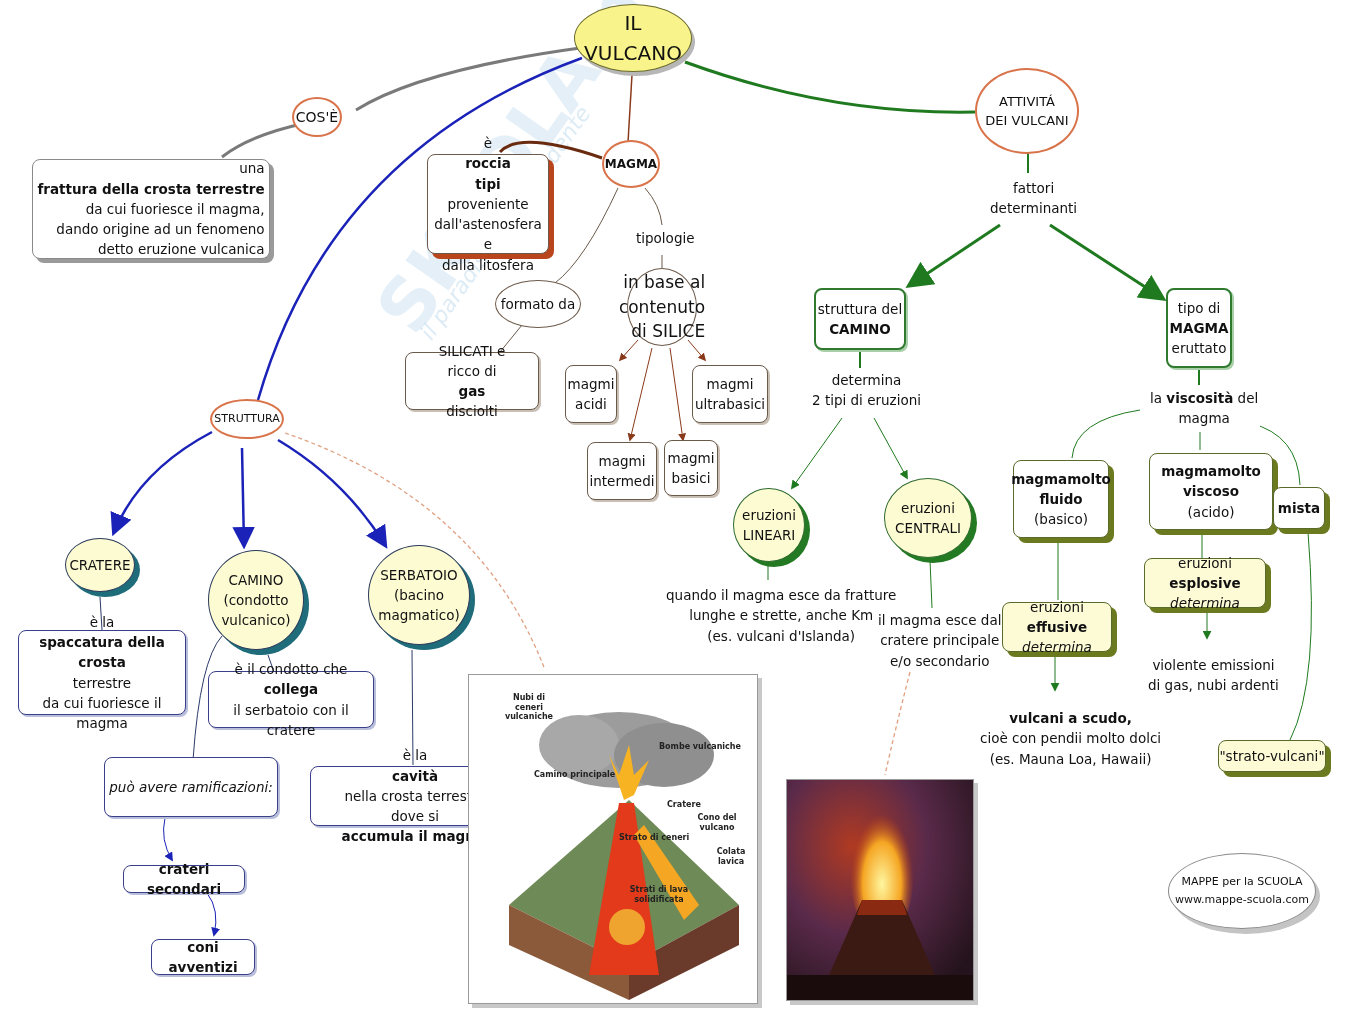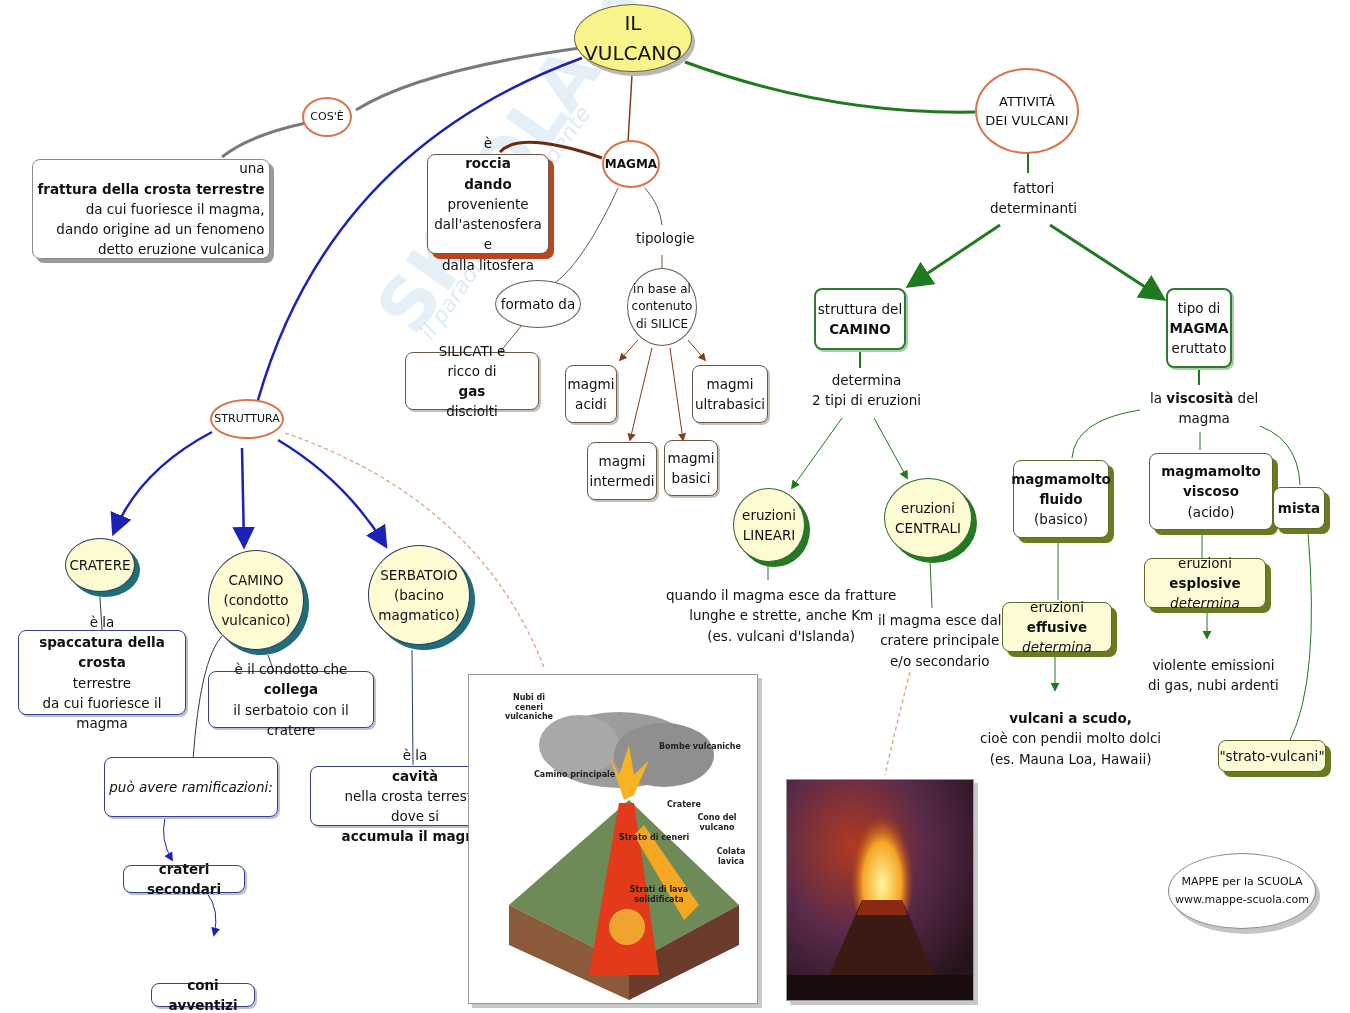--- a/index.html
+++ b/index.html
@@ -98,54 +98,54 @@
   <path d="M1055,655 L1055,690" stroke="#1f7a1f" stroke-width="1" fill="none" marker-end="url(#ag)"></path>
   <path d="M1202,532 L1202,558" stroke="#1f7a1f" stroke-width="1" fill="none"></path>
   <path d="M1207,612 L1207,638" stroke="#1f7a1f" stroke-width="1" fill="none" marker-end="url(#ag)"></path>
   <path d="M1308,532 Q1320,680 1290,740" stroke="#1f7a1f" stroke-width="1" fill="none"></path>
 </svg>
 
 <div class="node title-ell" style="left:574px;top:4px;width:118px;height:68px;">
   <span>IL VULCANO</span>
 </div>
 
-<div class="node ell-orange" style="left:302px;top:97px;width:50px;height:40px;font-size:11px;">
+<div class="node ell-orange" style="left:292px;top:97px;width:50px;height:40px;font-size:14px;">
   <span>COS'È</span>
 </div>
 <div class="node box-gray" style="left:32px;top:159px;width:238px;height:100px;">
   <div>
     <span><span>una </span><b>frattura della crosta terrestre</b></span>
     <span>da cui fuoriesce il magma,</span>
     <span>dando origine ad un fenomeno</span>
     <span>detto eruzione vulcanica</span>
   </div>
 </div>
 
 <div class="node ell-orange" style="left:602px;top:140px;width:58px;height:48px;font-size:12px;font-weight:bold;">
   <span>MAGMA</span>
 </div>
 <div class="node box-brown" style="left:427px;top:154px;width:122px;height:100px;">
   <div>
-    <span><span>è </span><b>roccia</b><span> </span><b>dando</b></span>
+    <span><span>è </span><b>roccia</b><span> </span><b>tipi</b></span>
     <span>proveniente</span>
     <span>dall'astenosfera e</span>
     <span>dalla litosfera</span>
   </div>
 </div>
 <div class="node ell-brown" style="left:495px;top:280px;width:86px;height:48px;">
   <span>formato da</span>
 </div>
 <div class="node box-plain" style="left:405px;top:352px;width:134px;height:58px;">
   <div>
     <span>SILICATI e</span>
     <span><span>ricco di </span><b>gas</b><span> disciolti</span></span>
   </div>
 </div>
 <div class="label" style="left:634px;top:228px;">tipologie</div>
-<div class="node ell-brown" style="left:627px;top:268px;width:70px;height:78px;font-size:12px;line-height:1.45;">
+<div class="node ell-brown" style="left:627px;top:268px;width:70px;height:78px;font-size:17px;line-height:1.45;text-align:right;">
   <div>
     <span>in base al</span>
     <span>contenuto</span>
     <span>di SILICE</span>
   </div>
 </div>
 <div class="node box-plain" style="left:565px;top:365px;width:52px;height:58px;">
   <div>
       <span>magmi</span>
       <span>acidi</span>
@@ -197,21 +197,21 @@
   </div>
 </div>
 <div class="node box-blue" style="left:104px;top:757px;width:174px;height:60px;">
   <div>
     <span><i>può avere ramificazioni:</i></span>
   </div>
 </div>
 <div class="node box-blue" style="left:123px;top:865px;width:122px;height:28px;font-weight:bold;">
   <span>crateri secondari</span>
 </div>
-<div class="node box-blue" style="left:151px;top:939px;width:104px;height:24px;font-weight:bold;margin-top:44px;">
+<div class="node box-blue" style="left:151px;top:939px;width:104px;height:36px;font-weight:bold;">
   <span>coni avventizi</span>
 </div>
 <div class="node ell-teal" style="left:368px;top:545px;width:102px;height:100px;">
   <div>
     <span>SERBATOIO</span>
     <span>(bacino</span>
     <span>magmatico)</span>
   </div>
 </div>
 <div class="node box-blue" style="left:310px;top:766px;width:210px;height:60px;">

